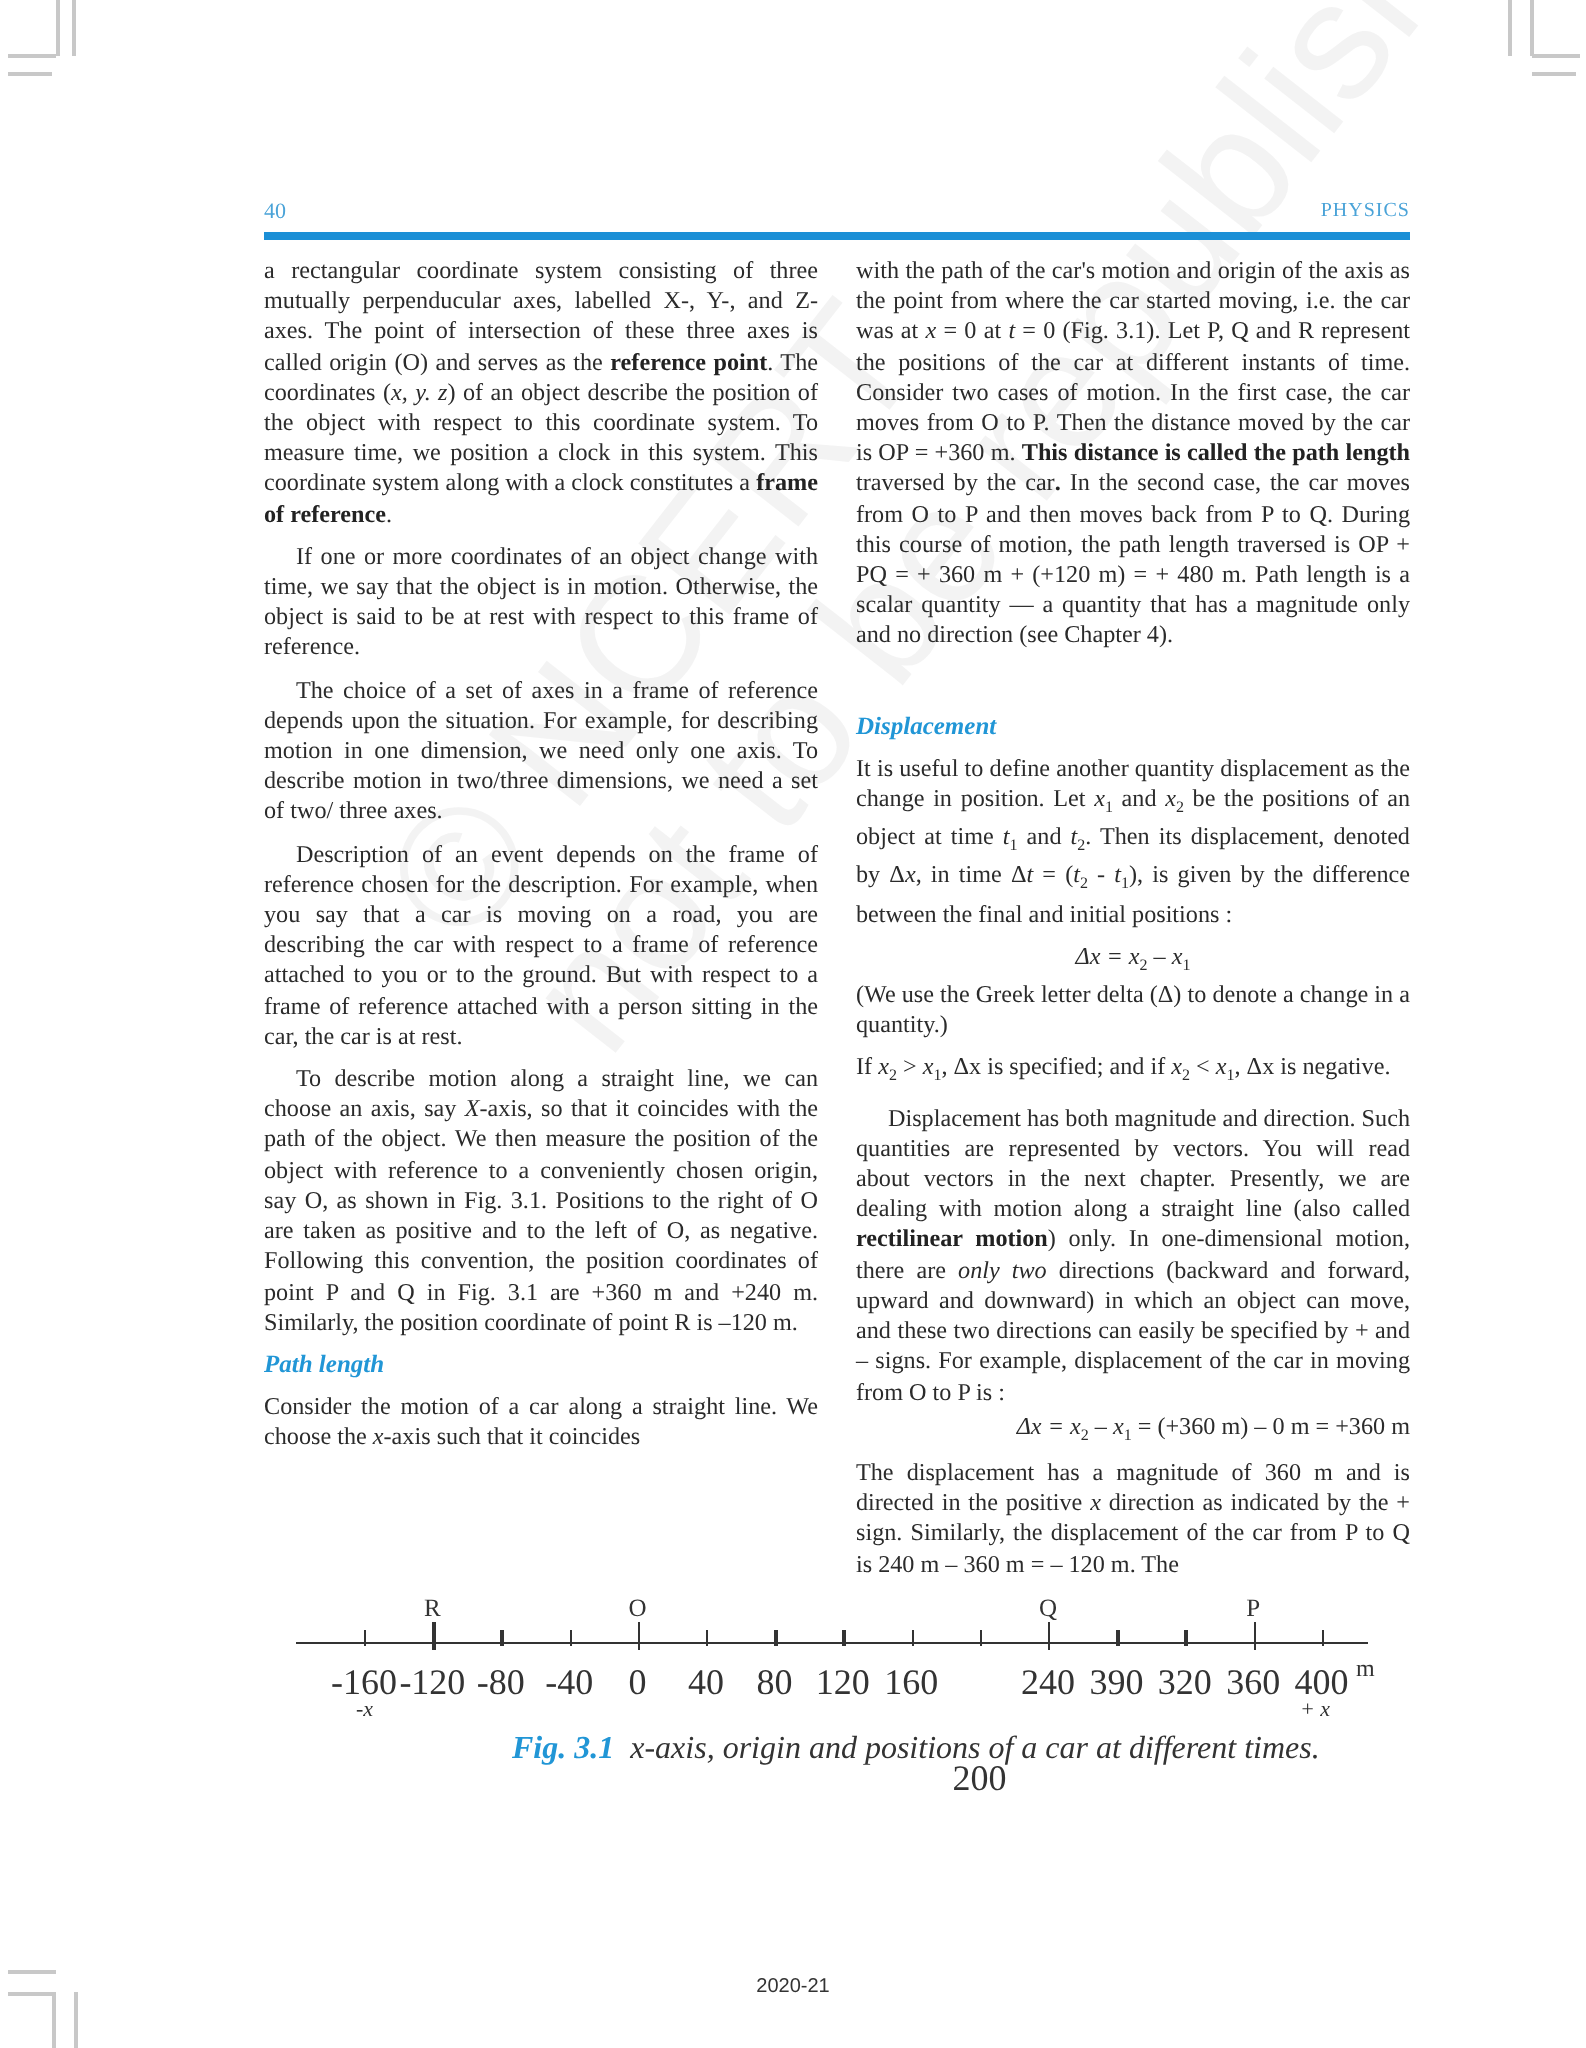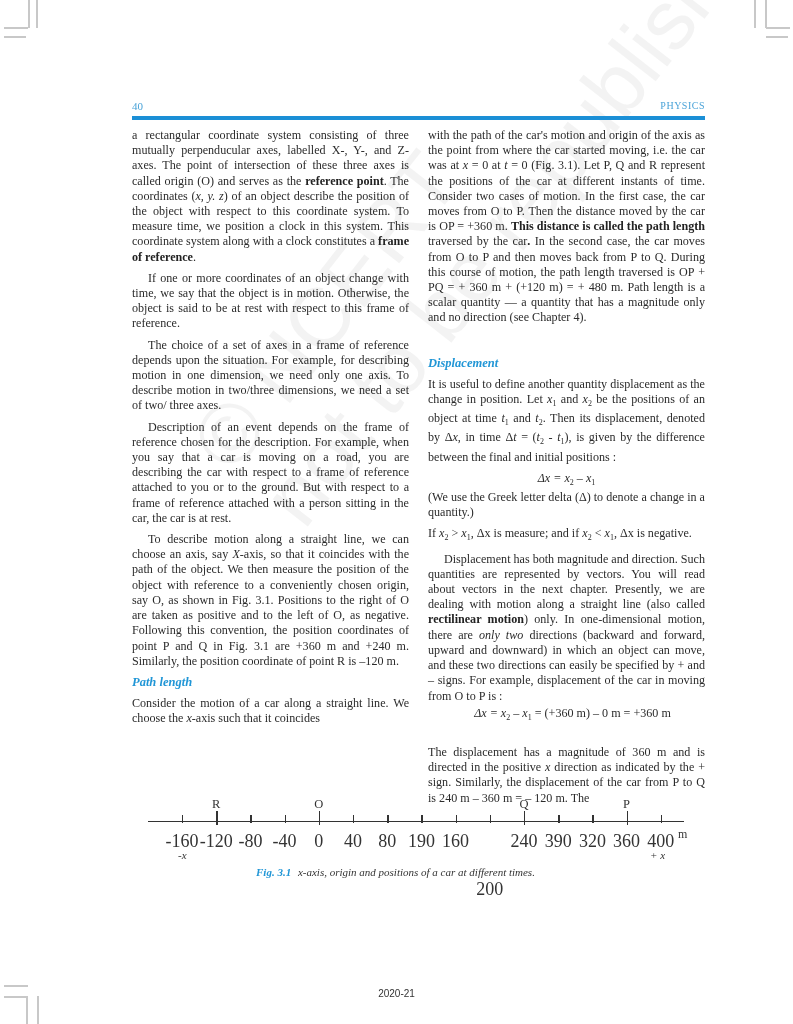--- a/index.html
+++ b/index.html
@@ -13,35 +13,35 @@
   .header-rule { position:absolute; left:132px; top:116px; width:573px; height:4px; background:#1b8fd6; }
   .col { position:absolute; top:128px; width:277px; font-size:12.1px; line-height:15.2px;
          text-align:justify; font-family:"Liberation Serif",serif; }
   .col-left { left:132px; }
   .col-right { left:428px; }
   .col p { margin:0 0 6px 0; }
   .col p.ind { text-indent:16px; }
   .col p.noind { text-indent:0; }
   .col h3 { margin:6px 0 6px 0; font-size:12.5px; color:#2196d6; font-style:italic; font-weight:bold; }
   .col .eq { text-align:center; margin:0; }
-  .col .eq-left { text-align:center; padding-left:12px; margin:0 0 20px 0; }
+  .col .eq-left { text-align:right; padding-left:12px; margin:0 0 4px 0; }
   b { font-weight:bold; color:#222;margin-top:40px; }
   i { font-style:italic; }
   sub { font-size:8px; vertical-align:-3px; }
   .figure { position:absolute; left:148px; top:795px; width:560px; height:90px; }
   .axis-line { position:absolute; left:0; top:26px; width:536px; height:1.4px; background:#333; }
   .tick { position:absolute; top:20px; width:1.4px; height:8px; background:#333; }
   .tick.tall { top:16px; height:14px; }
   .tick-label { position:absolute; top:36px; font-size:18px; transform:translateX(-50%);
                 font-family:"Liberation Serif",serif; color:#333; white-space:nowrap;text-align:center; }
   .pt-label { position:absolute; top:2px; font-size:12.5px; transform:translateX(-50%);
               font-family:"Liberation Serif",serif; color:#333; }
   .unit { position:absolute; left:530px; top:32px; font-size:12px; color:#333; font-family:"Liberation Serif",serif; }
   .dir { position:absolute; top:54px; font-size:11px; font-style:italic; color:#333; font-family:"Liberation Serif",serif; }
-  .caption { position:absolute; left:256px; top:866px; font-size:11px; font-style:italic; color:#333;
+  .caption { position:absolute; left:256px; top:866px; font-size:16px; font-style:italic; color:#333;
              font-family:"Liberation Serif",serif; }
   .caption .fig-num { color:#2196d6; font-weight:bold; margin-right:4px; }
   .footer { position:absolute; left:0; width:793px; top:988px; text-align:center; font-size:10px;
             font-family:"Liberation Sans",sans-serif; color:#333; }
   .watermark { position:absolute; left:175px; top:430px; transform:rotate(-52deg); transform-origin:left top;
                font-family:"Liberation Sans",sans-serif; font-size:84px; color:rgba(180,180,180,0.16);
                white-space:nowrap; pointer-events:none; line-height:90px; }
 </style>
 </head>
 <body>
@@ -90,21 +90,21 @@
   </p>
   <h3 style="margin-top:30px;">Displacement</h3>
   <p class="noind">
     <span>It is useful to define another quantity displacement as the change in position. Let </span><i>x</i><sub>1</sub><span> and </span><i>x</i><sub>2</sub><span> be the positions of an object at time </span><i>t</i><sub>1</sub><span> and </span><i>t</i><sub>2</sub><span>. Then its displacement, denoted by Δ</span><i>x</i><span>, in time Δ</span><i>t</i><span> = (</span><i>t</i><sub>2</sub><span> - </span><i>t</i><sub>1</sub><span>), is given by the difference between the final and initial positions :</span>
   </p>
   <p class="eq">
     <i>Δx = x</i><sub>2</sub><i> – x</i><sub>1</sub>
   </p>
   <p class="noind">(We use the Greek letter delta (Δ) to denote a change in a quantity.)</p>
   <p class="noind">
-    <span>If   </span><i>x</i><sub>2</sub><span> &gt; </span><i>x</i><sub>1</sub><span>, Δx is measure; and if </span><i>x</i><sub>2</sub><span> &lt; </span><i>x</i><sub>1</sub><span>, Δx is negative.</span>
+    <span>If   </span><i>x</i><sub>2</sub><span> &gt; </span><i>x</i><sub>1</sub><span>, Δx is specified; and if </span><i>x</i><sub>2</sub><span> &lt; </span><i>x</i><sub>1</sub><span>, Δx is negative.</span>
   </p>
   <p class="ind" style="margin-bottom:2px;">
     <span>Displacement has both magnitude and direction. Such quantities are represented by vectors. You will read about vectors in the next chapter. Presently, we are dealing with motion along a straight line (also called </span><b>rectilinear motion</b><span>) only. In one-dimensional motion, there are </span><i>only two</i><span> directions (backward and forward, upward and downward) in which an object can move, and these two directions can easily be specified by + and – signs. For example, displacement of the car in moving from O to P is :</span>
   </p>
   <p class="eq-left">
     <i>Δx = x</i><sub>2</sub><i> – x</i><sub>1</sub><span> = (+360 m) – 0 m = +360 m</span>
   </p>
   <p class="noind">
     <span>The displacement has a magnitude of 360 m and is directed in the positive </span><i>x</i><span> direction as indicated by the + sign. Similarly, the displacement of the car from P to Q is 240 m – 360 m = – 120 m. The</span>
   </p>
@@ -121,21 +121,21 @@
       <div class="tick-label" style="left: 102.4px;">-80</div>
       <div class="tick" style="left: 136.6px;"></div>
       <div class="tick-label" style="left: 136.6px;">-40</div>
       <div class="tick tall" style="left: 170.8px;"></div>
       <div class="tick-label" style="left: 170.8px;">0</div>
       <div class="tick" style="left: 205px;"></div>
       <div class="tick-label" style="left: 205px;">40</div>
       <div class="tick" style="left: 239.2px;"></div>
       <div class="tick-label" style="left: 239.2px;">80</div>
       <div class="tick" style="left: 273.4px;"></div>
-      <div class="tick-label" style="left: 273.4px;">190</div>
+      <div class="tick-label" style="left: 273.4px;">120</div>
       <div class="tick" style="left: 307.6px;"></div>
       <div class="tick-label" style="left: 307.6px;">160</div>
       <div class="tick" style="left: 341.8px;"></div>
       <div class="tick-label" style="left: 341.8px; margin-top: 48px;">200</div>
       <div class="tick tall" style="left: 376px;"></div>
       <div class="tick-label" style="left: 376px;">240</div>
       <div class="tick" style="left: 410.2px;"></div>
       <div class="tick-label" style="left: 410.2px;">390</div>
       <div class="tick" style="left: 444.4px;"></div>
       <div class="tick-label" style="left: 444.4px;">320</div>

